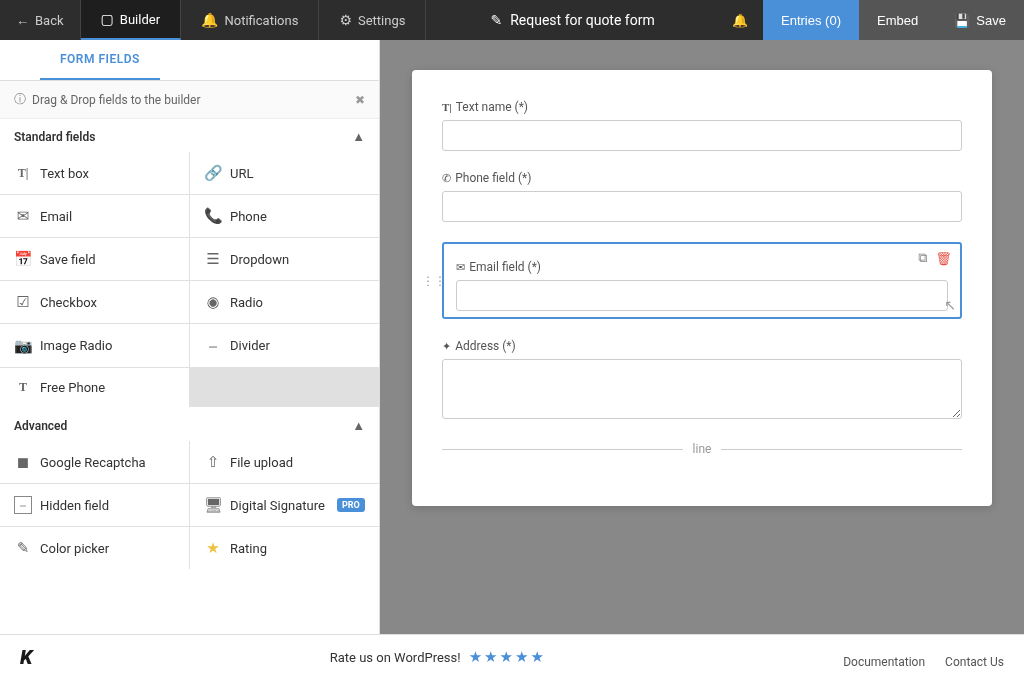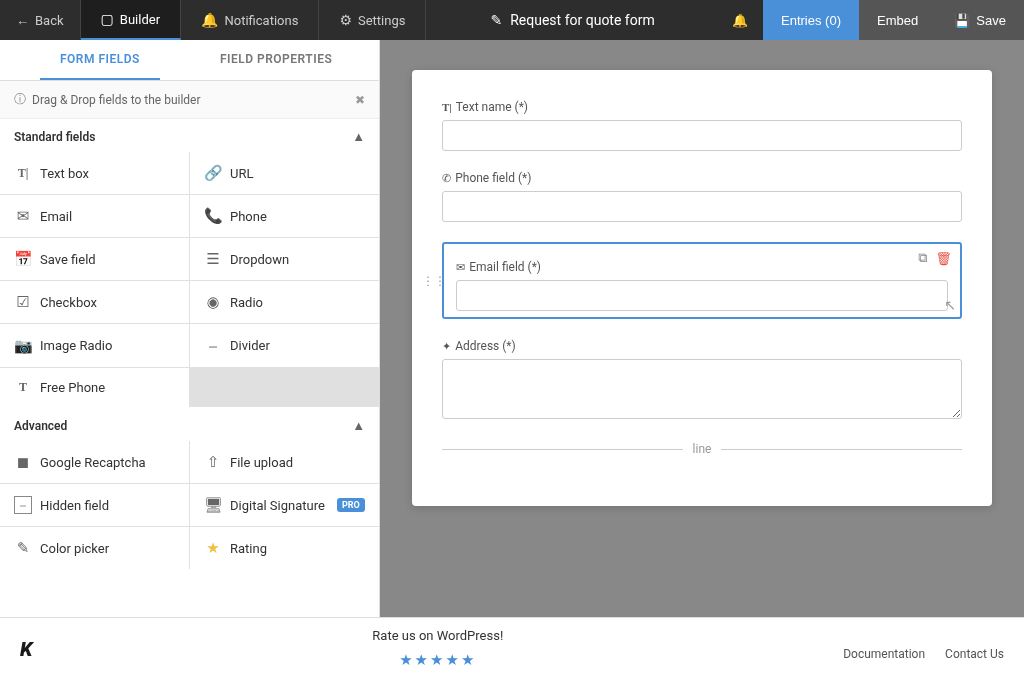--- a/index.html
+++ b/index.html
@@ -65,21 +65,21 @@
     .email-action-delete { color: #e74c3c; }
     .drag-handle { position: absolute; left: -20px; top: 50%; transform: translateY(-50%); color: #999; font-size: 12px; cursor: grab; }
     .resize-handle { position: absolute; right: 4px; bottom: 4px; color: #999; font-size: 14px; cursor: se-resize; }
 
     .divider-row { display: flex; align-items: center; gap: 10px; margin-top: 10px; color: #999; font-size: 12px; }
     .divider-line { flex: 1; height: 1px; background: #ccc; }
 
     
     .footer { background: #fff; border-top: 1px solid #ddd; padding: 10px 20px; display: flex; align-items: center; justify-content: space-between; flex-shrink: 0; }
     .footer-logo { font-size: 20px; font-weight: 900; color: #1a1a1a; font-style: italic; }
-    .footer-center { display: flex; align-items: center; gap: 8px; font-size: 13px; color: #333; flex-direction: column; }
+    .footer-center { display: flex; align-items: center; gap: 8px; font-size: 13px; color: #333; }
     .footer-stars { color: #4a90d9; font-size: 15px; letter-spacing: 2px; }
     .footer-links { display: flex; gap: 20px; margin-top: 10px; }
     .footer-link { color: #555; text-decoration: none; font-size: 12px; cursor: pointer; }
   </style>
 </head>
 <body>
 
 <nav class="top-nav">
   <div class="nav-back">
     <span>←</span>
@@ -113,23 +113,20 @@
     </button>
   </div>
 </nav>
 
 <div class="main-area">
 
   <div class="left-panel">
     <div class="panel-tabs">
       <div class="panel-tab active">
         <span>FORM FIELDS</span>
-      </div>
-      <div class="panel-tab">
-        <span>FIELD PROPERTIES</span>
       </div>
     </div>
 
     <div class="drag-hint">
       <div class="drag-hint-left">
         <span style="color:#888;">ⓘ</span>
         <span>Drag &amp; Drop fields to the builder</span>
       </div>
       <span style="color:#999;cursor:pointer;">✖</span>
     </div>

